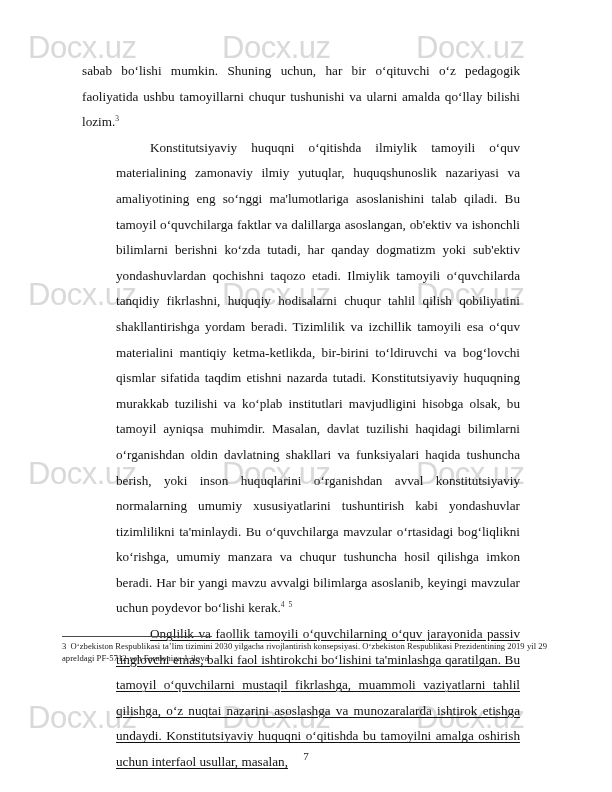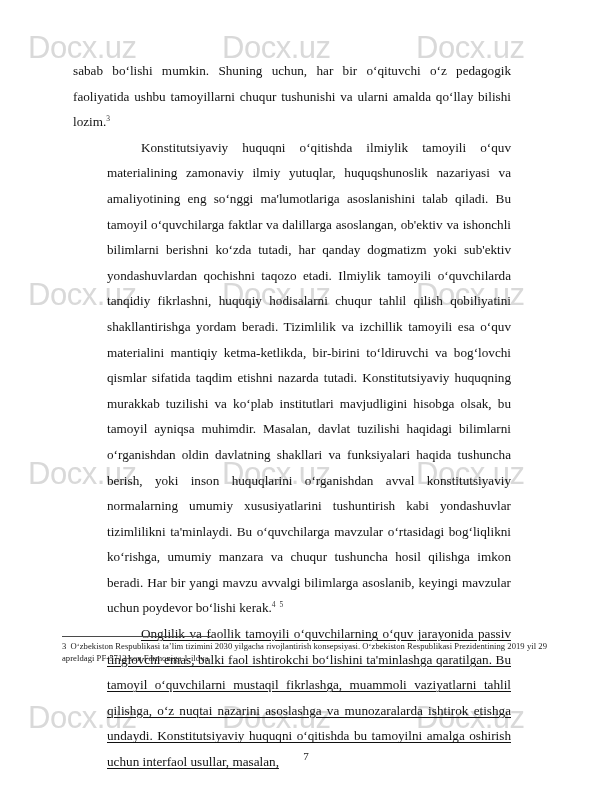--- a/index.html
+++ b/index.html
@@ -37,21 +37,21 @@
 
   
   #page {
     position: absolute;
     inset: 0;
     z-index: 1;
   }
 
   #body-region {
     position: absolute;
-    left: 73px;
+    left: 82px;
     top: 58px;
     width: 438px;
   }
 
   p.para {
     margin: 0;
     text-align: justify;
     text-justify: inter-word;
     font-size: 13.2px;
     line-height: 25.6px;

